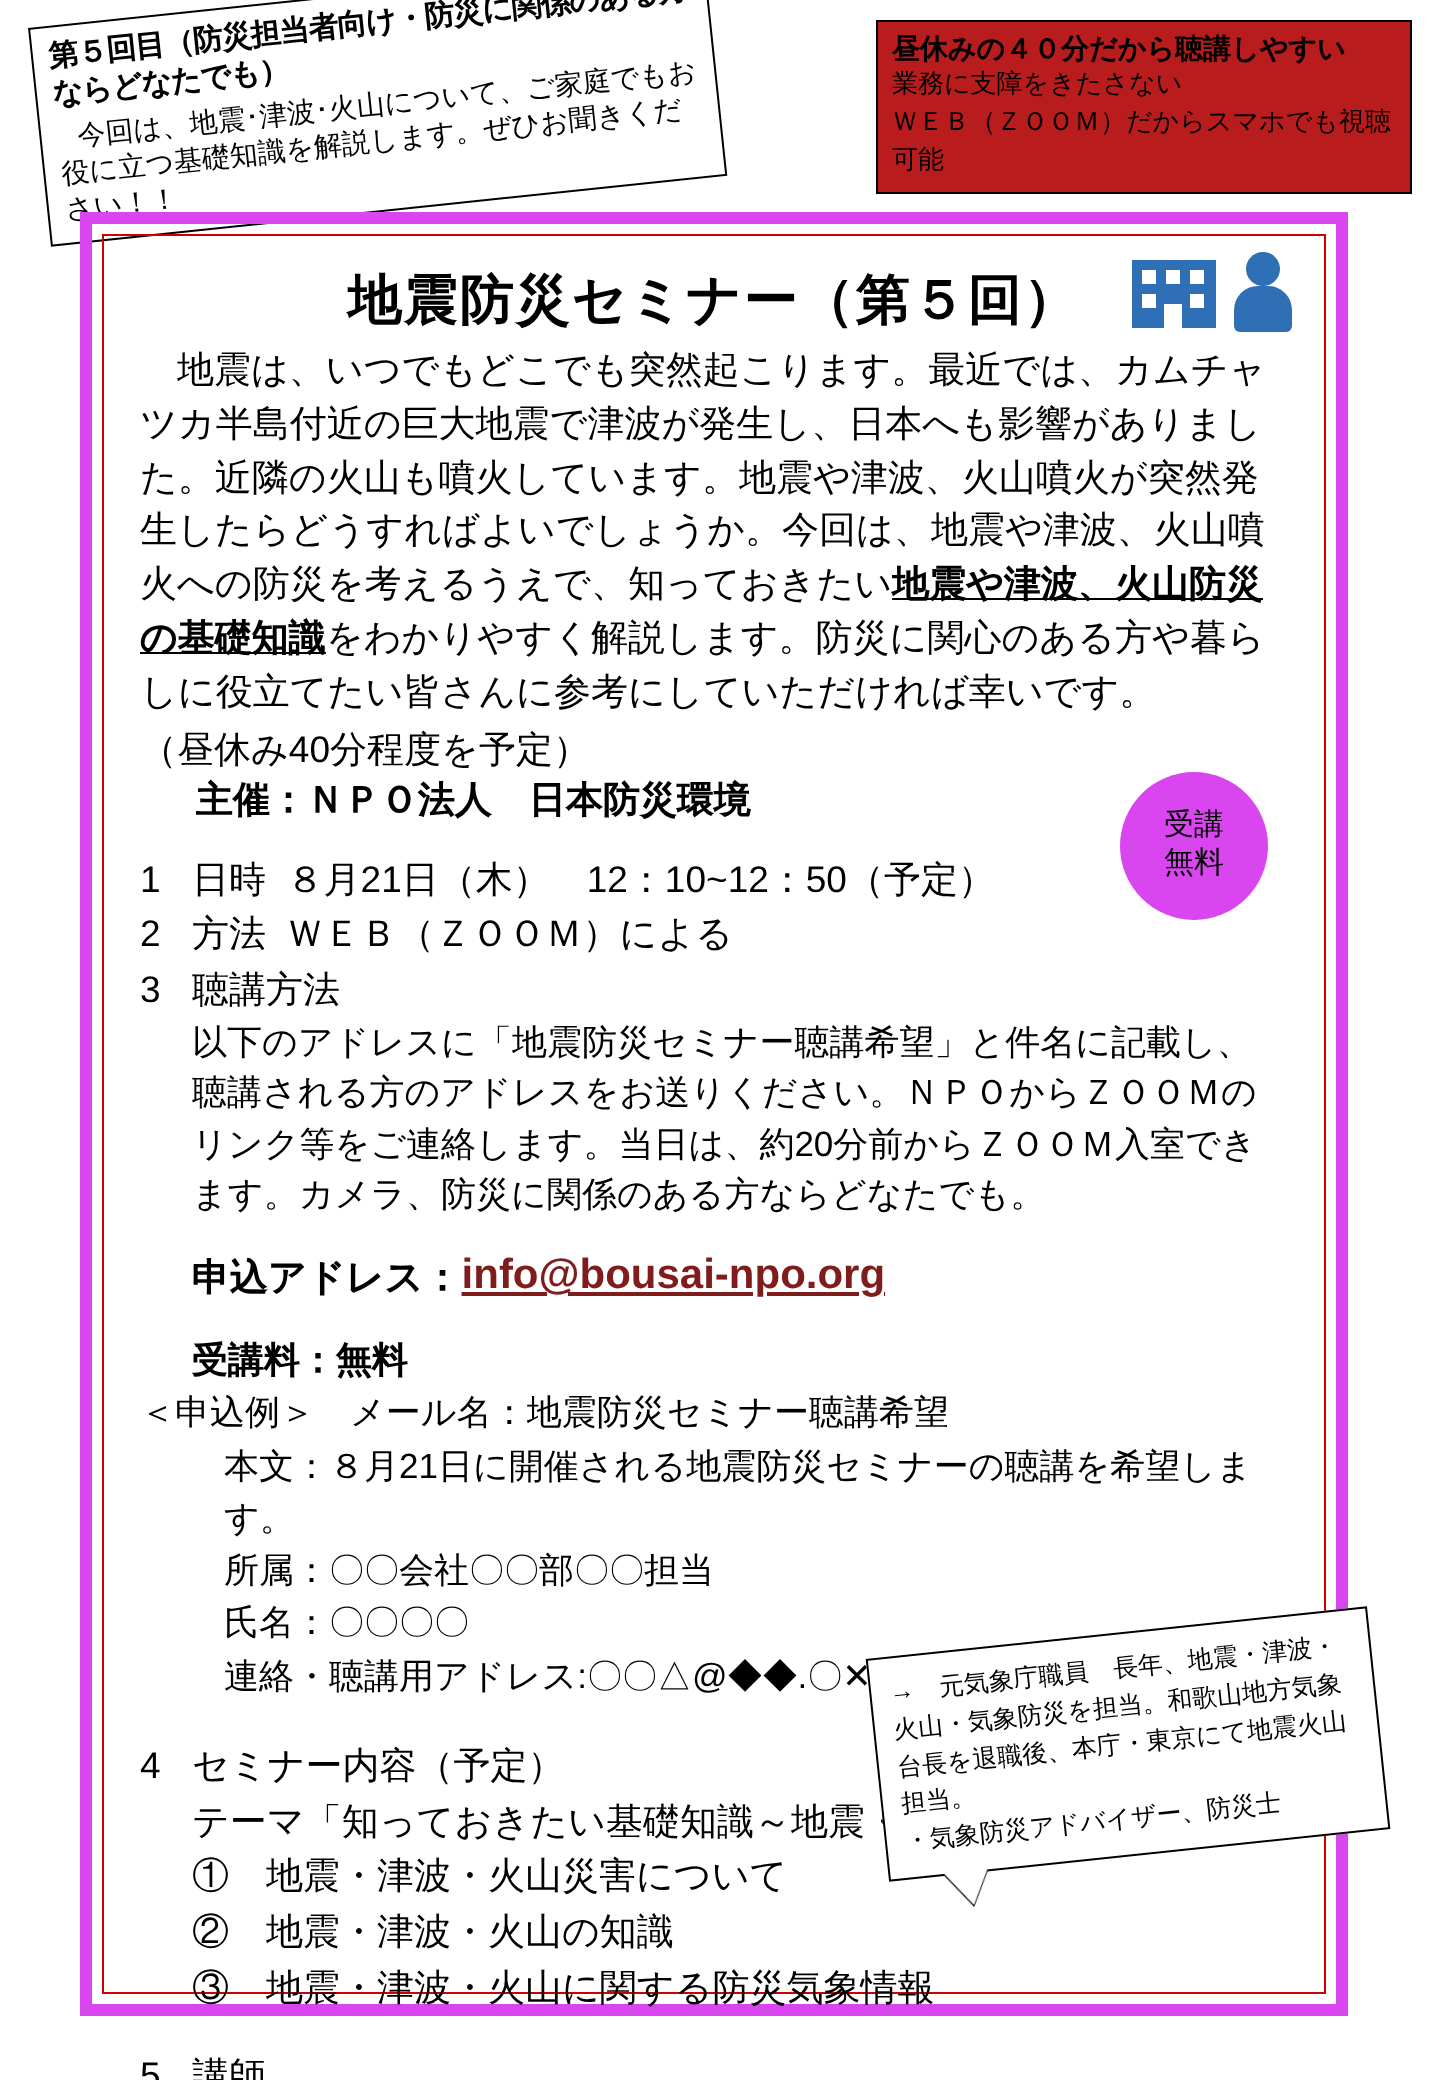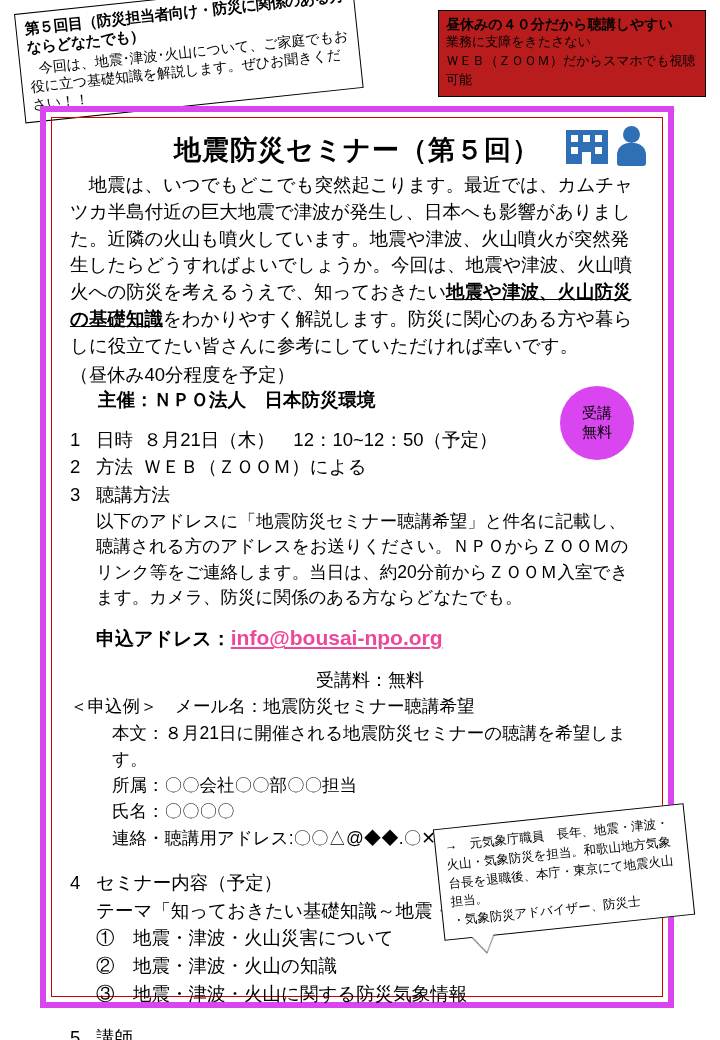--- a/index.html
+++ b/index.html
@@ -199,31 +199,30 @@
   }
 
   .mail-line {
     margin: 16px 0 0 26px;
     font-size: 19px;
     font-weight: bold;
     display: flex;
     align-items: flex-start;
   }
   .mail-link {
-    color: #ec4899;
+    color: #7f1d1d;
     text-decoration: underline;
     font-size: 21px;
     font-family: "Liberation Sans", sans-serif;
   }
 
   .fee {
     margin: 16px 0 0 26px;
     font-size: 18px;
-    font-weight: normal;
-    text-align: center;
+    font-weight: bold;
   }
   .example-block {
     font-size: 17.5px;
     line-height: 1.5;
     margin-top: 1px;
   }
   .example-block .ex-head { margin-left: 0px; }
   .example-block .ex-line { margin-left: 42px; }
 
   .sec4 {

